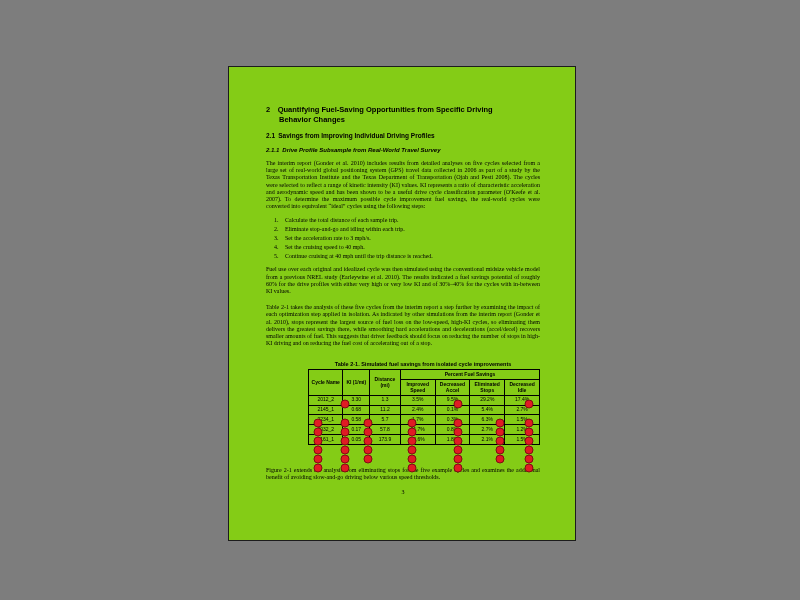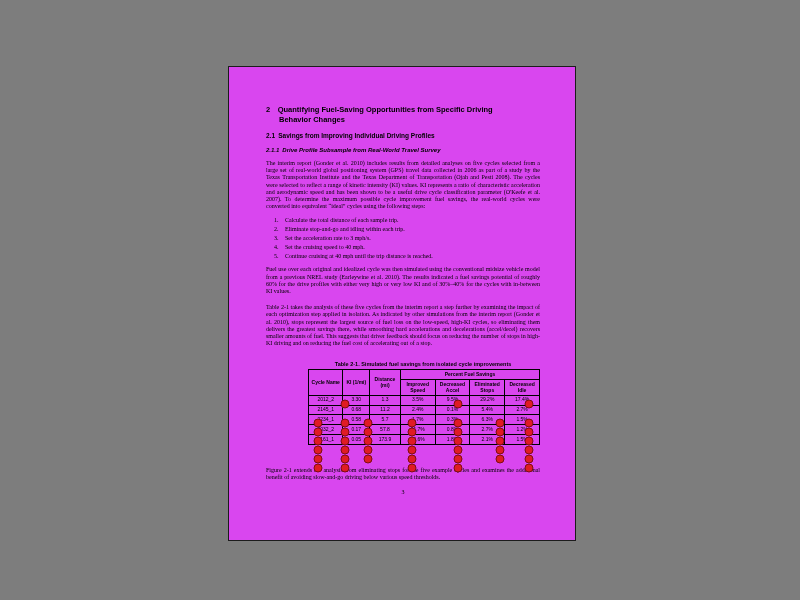--- a/index.html
+++ b/index.html
@@ -2,21 +2,21 @@
 <html><head>
 <meta charset="utf-8">
 <style>
   html,body { margin:0; padding:0; background:#6f6f6f; }
   .screen {
     position:relative; width:800px; height:600px; overflow:hidden;
     background:#7d7d7d; font-family:"Liberation Serif", serif;
   }
   .page {
     position:absolute; left:228px; top:66px; width:348px; height:475px;
-    background:#d946ef; border:1px solid #1c1c1c; box-sizing:border-box;
+    background:#84cc16; border:1px solid #1c1c1c; box-sizing:border-box;
     padding:38px 35px 0 37px; color:#000;
   }
   .h1 {
     font-family:"Liberation Sans", sans-serif; font-weight:bold;
     font-size:7.5px; line-height:10px; padding-left:13px; text-indent:-13px;
     white-space:pre-line; margin:0;
   }
   .h2 {
     font-family:"Liberation Sans", sans-serif; font-weight:bold;
     font-size:6.5px; line-height:8px; margin:7px 0 0 0; white-space:pre;

